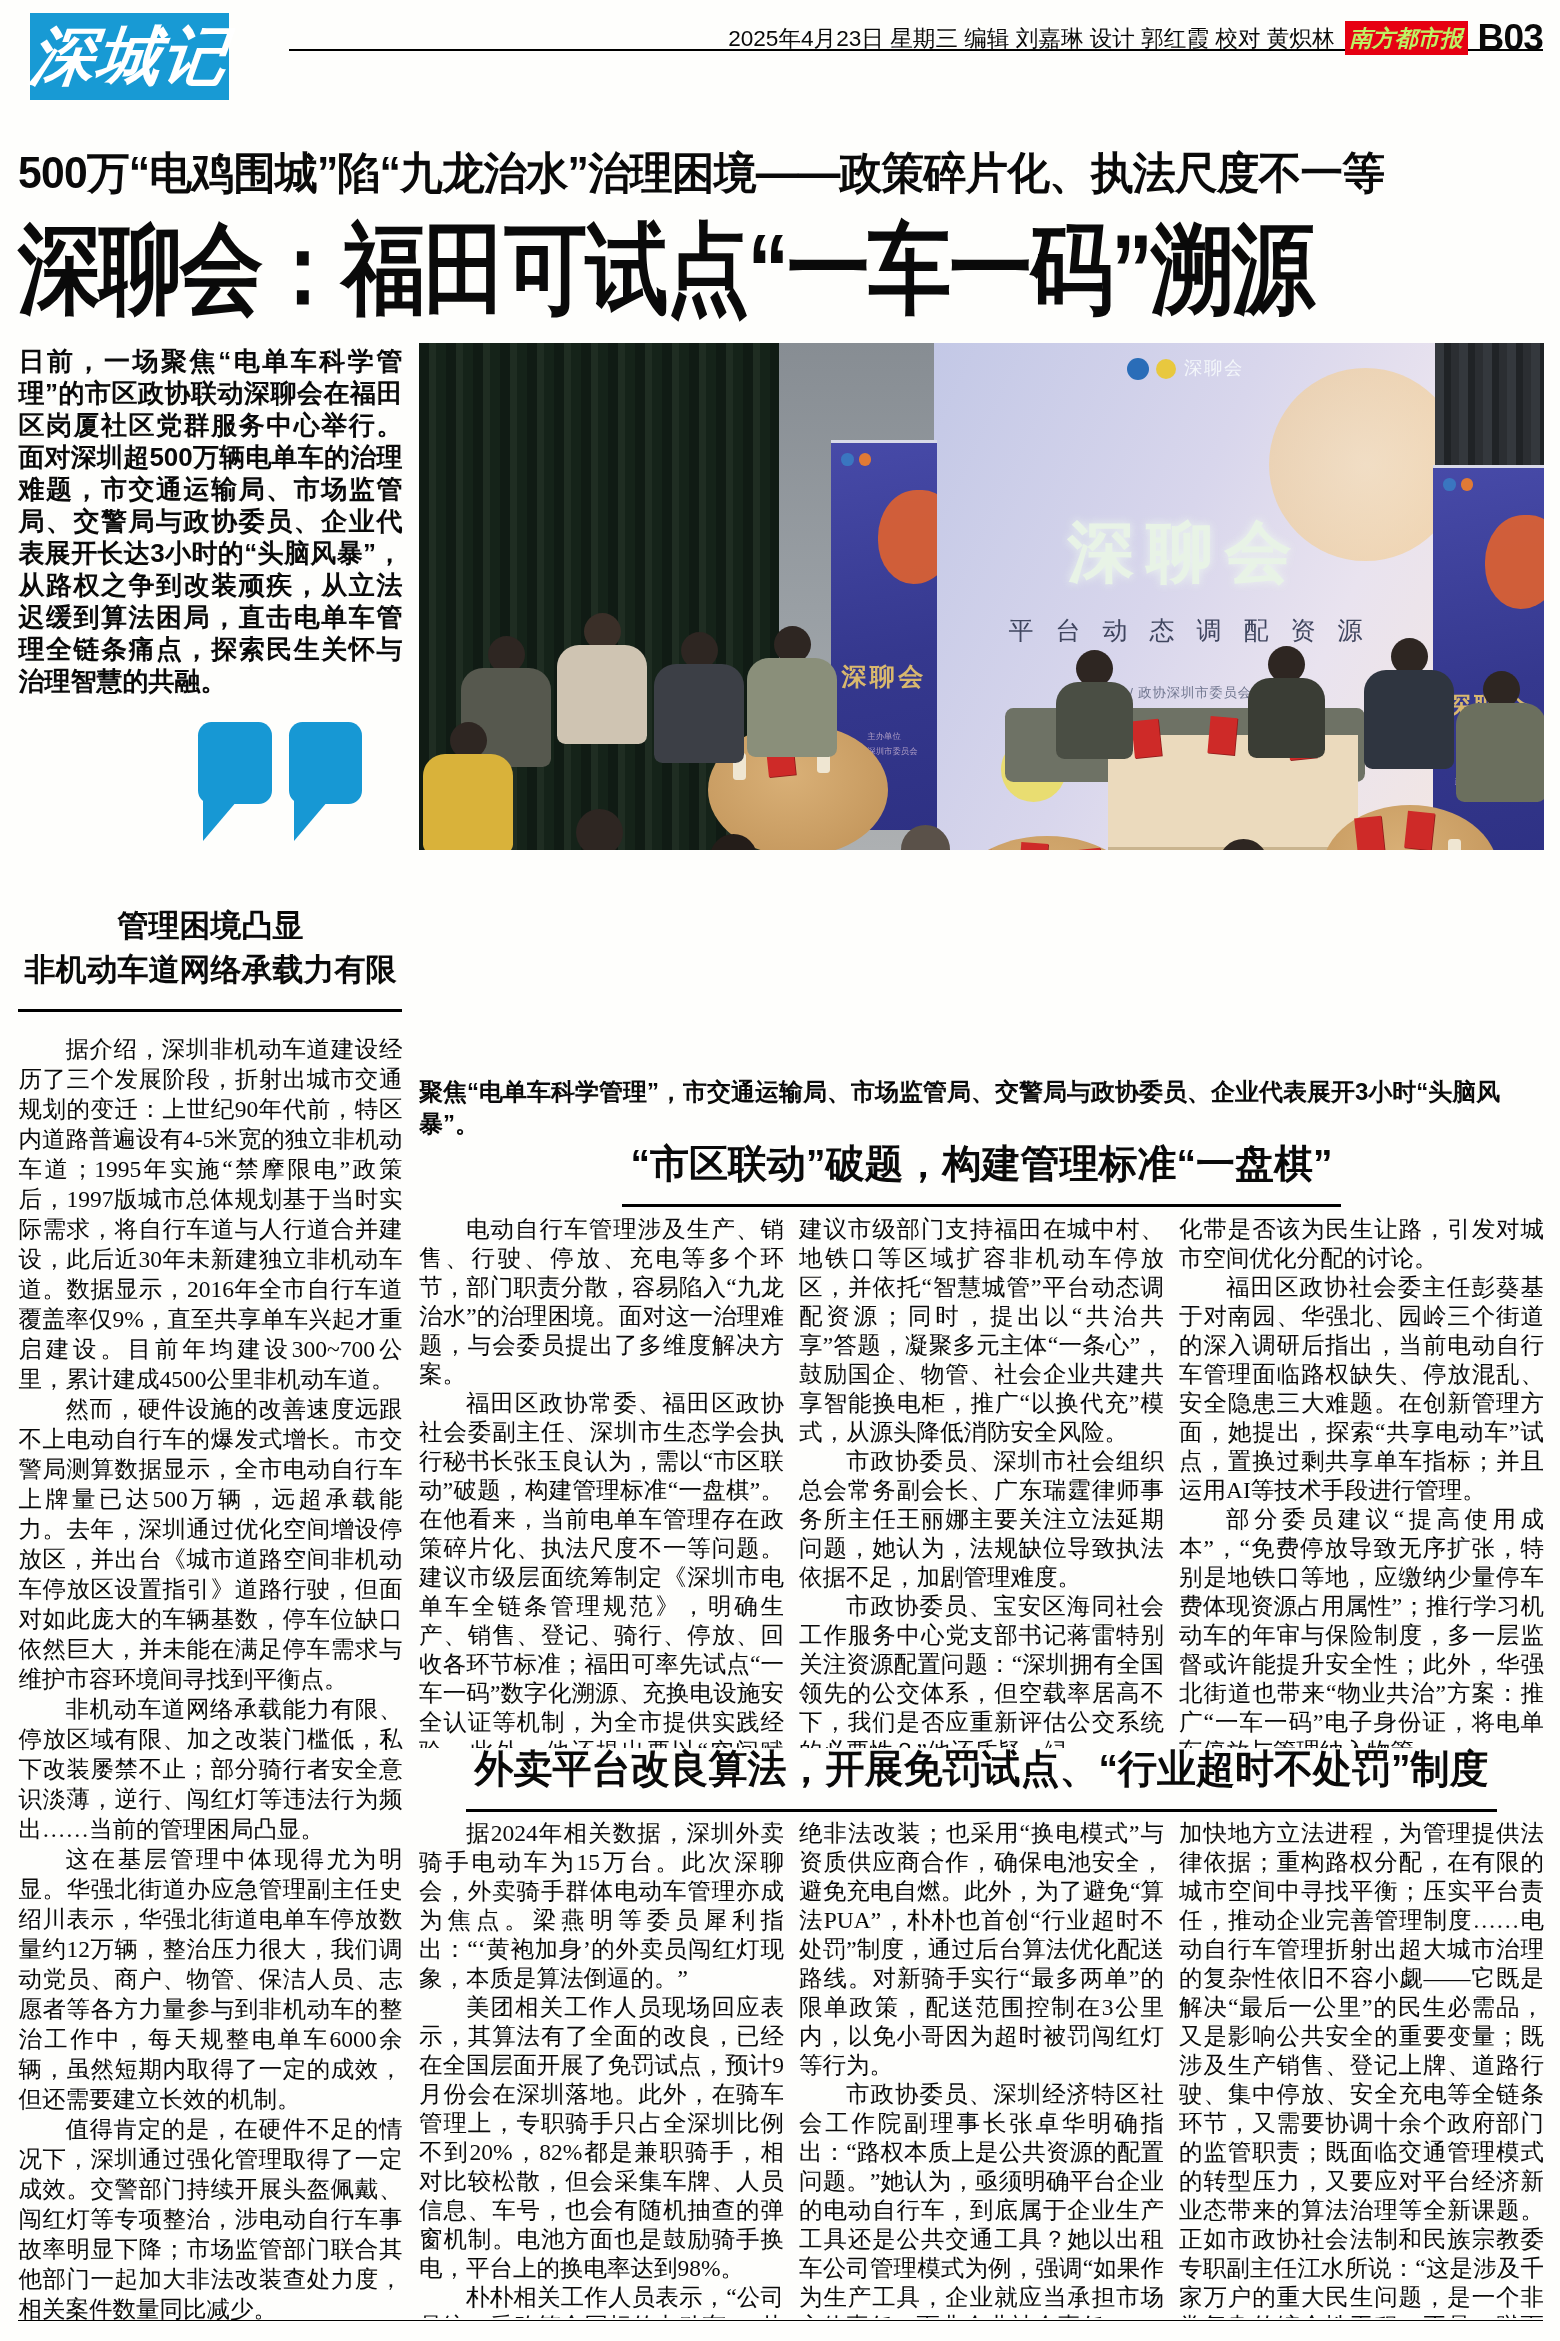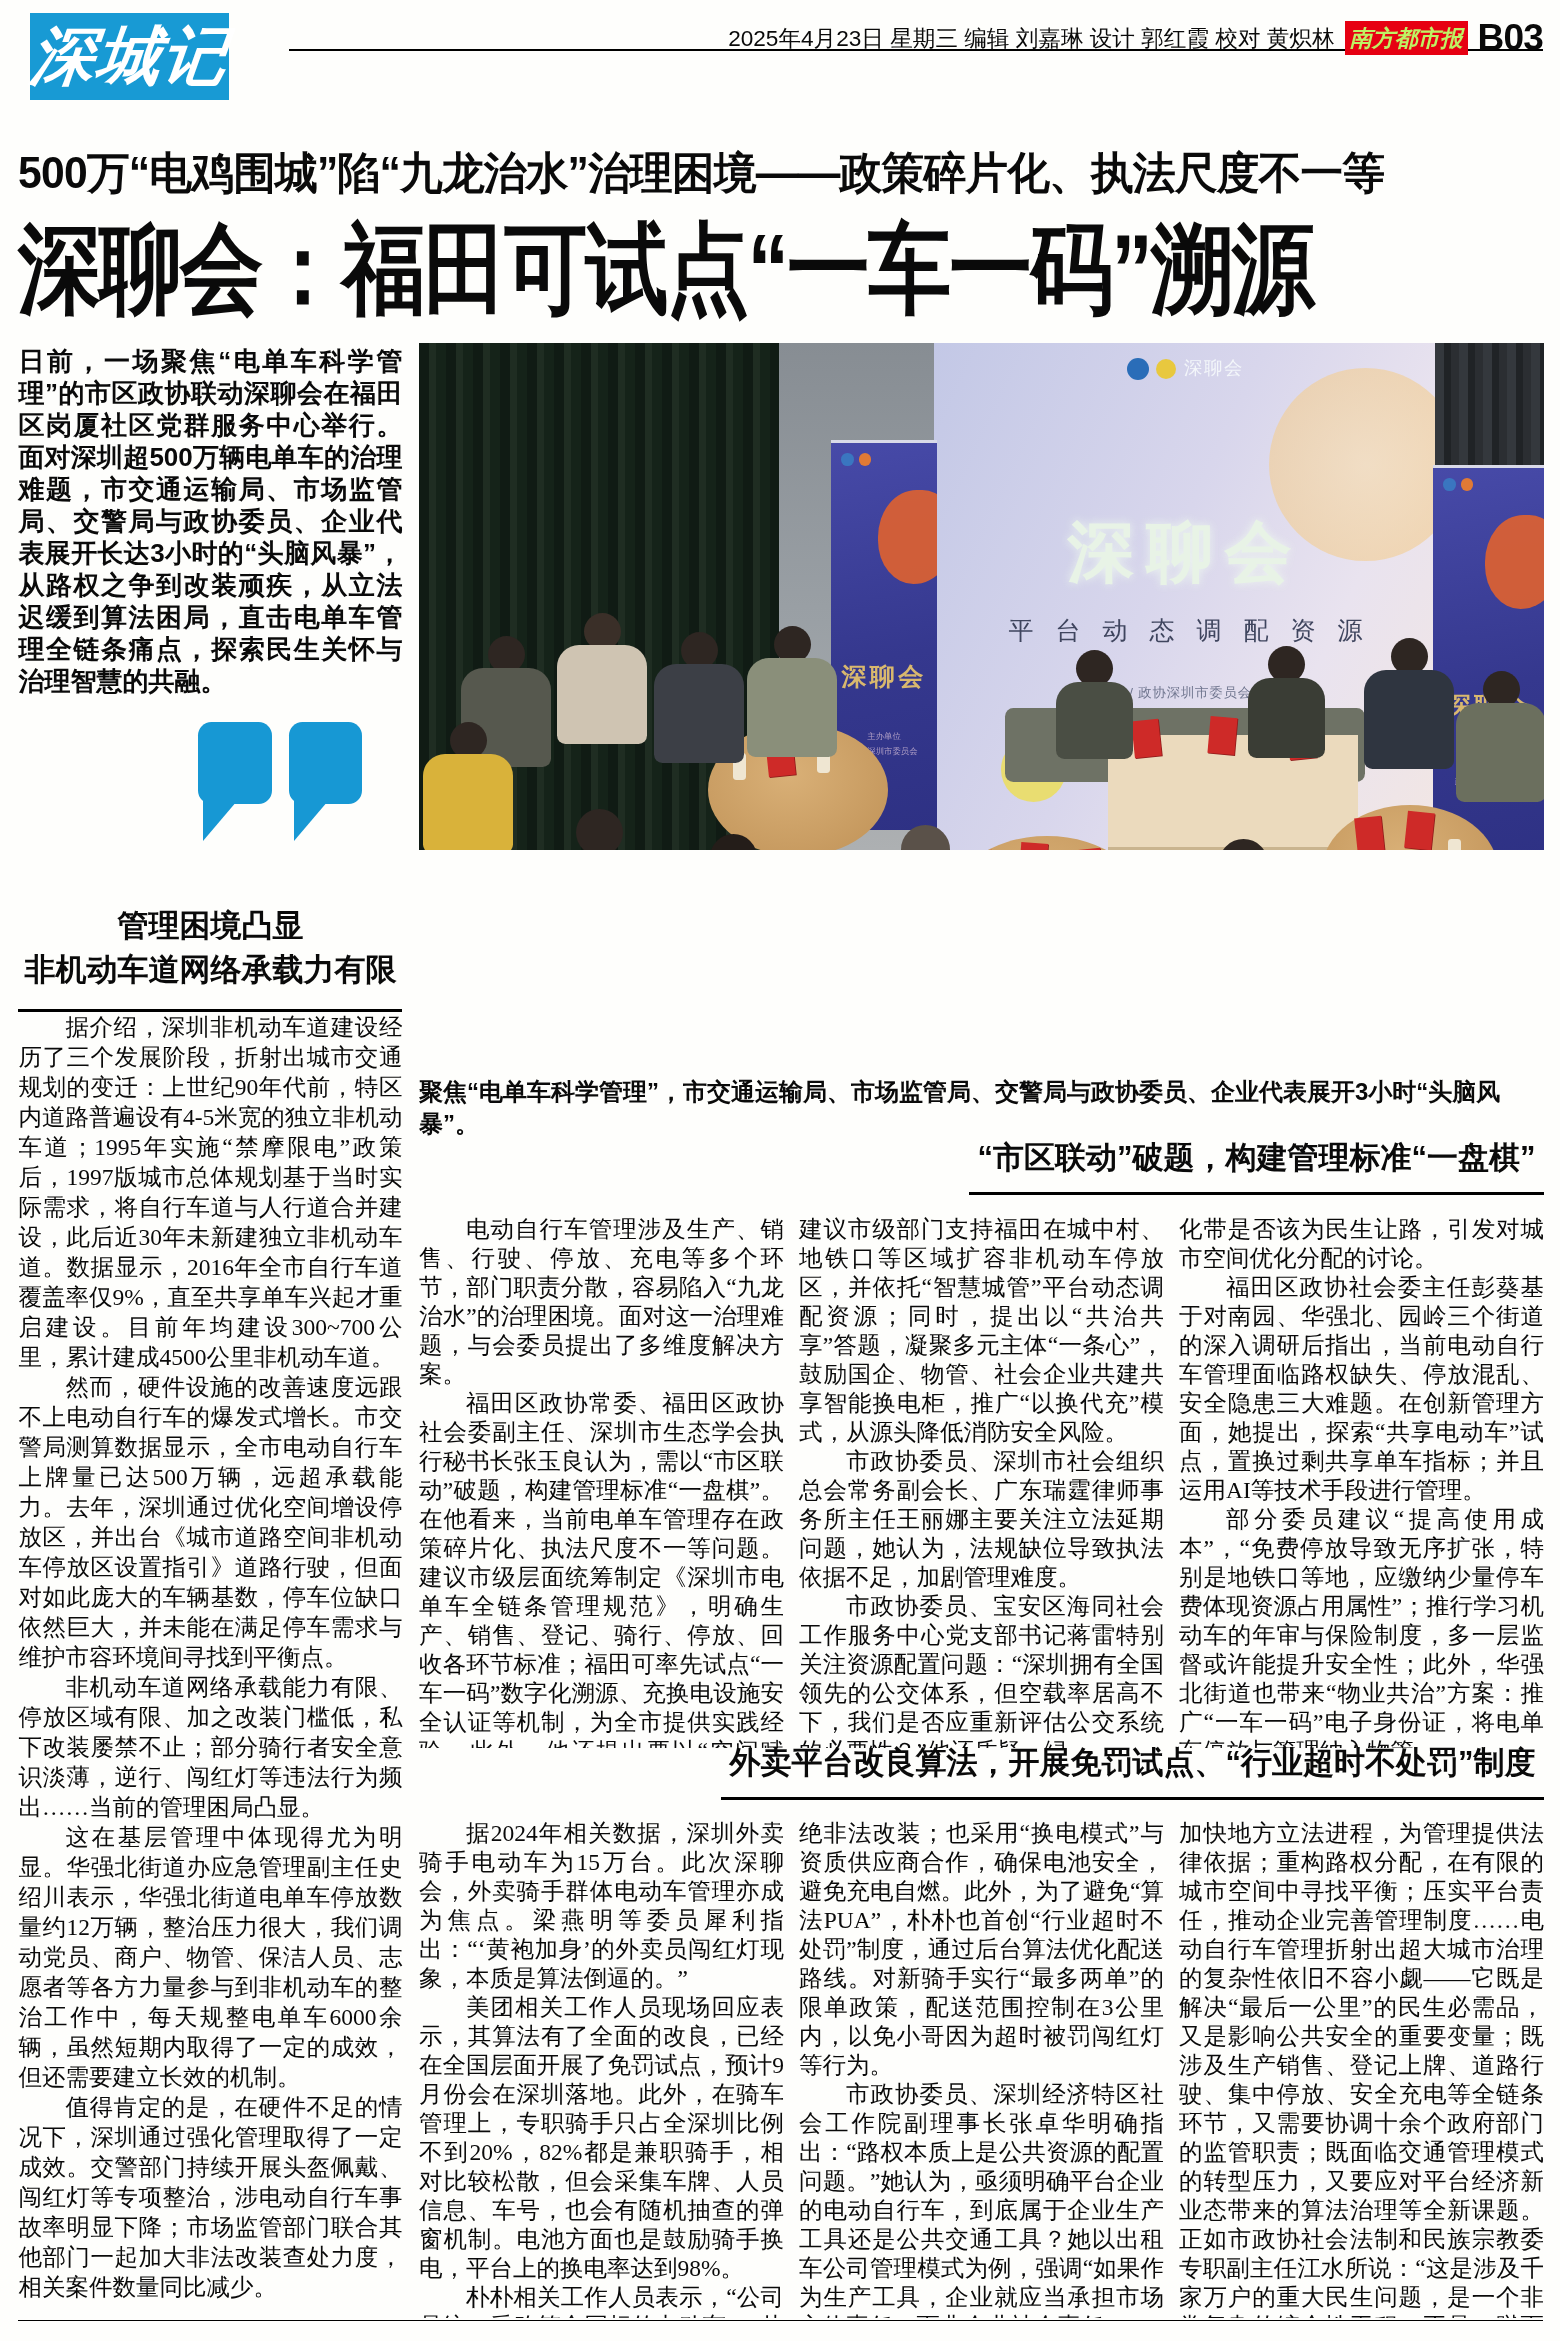--- a/index.html
+++ b/index.html
@@ -30,21 +30,21 @@
   .quote-icon{margin:25px 40px 0 auto;width:164px;height:130px;display:flex;gap:17px;}
   .q{position:relative;width:74px;height:82px;background:#1798d4;border-radius:13.4px;}
   .q::after{content:"";position:absolute;left:5px;bottom:-37px;width:0;height:0;
             border-top:40px solid #1798d4;border-right:34px solid transparent;}
   .left-head{margin-top:52px;text-align:center;font-size:31px;font-weight:800;line-height:44px;
              border-bottom:3.4px solid #000;padding-bottom:17px;}
   .body{margin:0;font-family:"Liberation Serif","DejaVu Serif",serif;font-size:23.5px;
         line-height:29px;text-align:justify;text-indent:2em;}
   .leftcol .body{line-height:30px;}
   .leftcol .left-head ~ .body:first-of-type{margin-top:22px;}
-  .leftcol .bodyblock{}
+  .leftcol .bodyblock{margin-top:22px;}
   .cont{text-indent:0;}
 
   
   .photo{position:absolute;left:419px;top:343px;width:1125px;height:507px;overflow:hidden;
          background:linear-gradient(#878d93,#9aa0a5 55%,#adb0b2);}
   .ph{position:absolute;}
   .ph-curtain-left{left:0;top:0;width:360px;height:546px;
       background:repeating-linear-gradient(90deg,#101b14 0 10px,#1f2d22 10px 17px,#152319 17px 27px);}
   .ph-curtain-right{right:0;top:0;width:109px;height:719px;z-index:2;
       background:repeating-linear-gradient(90deg,#34383d 0 9.2px,#202326 9.2px 16px,#2b2e32 16px 24px);}
@@ -86,22 +86,22 @@
   .cup{position:absolute;width:12.6px;height:27px;background:#efe6d2;border-radius:3.4px;}
   .paper{position:absolute;width:59px;height:39px;background:#f6f4ec;transform:rotate(8deg);}
   .person{position:absolute;z-index:5;}
   .head{width:37px;height:37px;border-radius:50%;background:#2e2622;margin:0 auto;}
   .torso{width:90px;height:99px;border-radius:22px 22px 8.4px 8.4px;margin-top:-5px;}
   .chair{position:absolute;z-index:6;border-radius:17px 17px 39px 39px;}
 
   
   .caption{position:absolute;left:419px;top:1076px;width:1125px;margin:0;
            font-size:24px;font-weight:bold;}
-  .sec-title{position:absolute;left:419px;width:1125px;margin:0;text-align:right;
-             font-size:31px;font-weight:800;}
+  .sec-title{position:absolute;left:419px;width:1125px;margin:0;text-align:center;
+             font-size:39px;font-weight:800;}
   .sec-title span{display:inline-block;border-bottom:3.4px solid #000;padding:0 8.4px 13.4px;}
   .s2t{top:1137px;} .s3t{top:1742px;}
   .cols{position:absolute;left:419px;width:1125px;display:flex;gap:15px;overflow:hidden;}
   .s2cols{top:1215px;height:533px;}
   .s3cols{top:1819px;height:499px;}
   .col{width:366px;}
   .col .body{margin-bottom:0;}
 
   .bottom-rule{position:absolute;left:18.4px;right:17px;top:2320px;border-top:1.7px solid #000;}
 </style>

